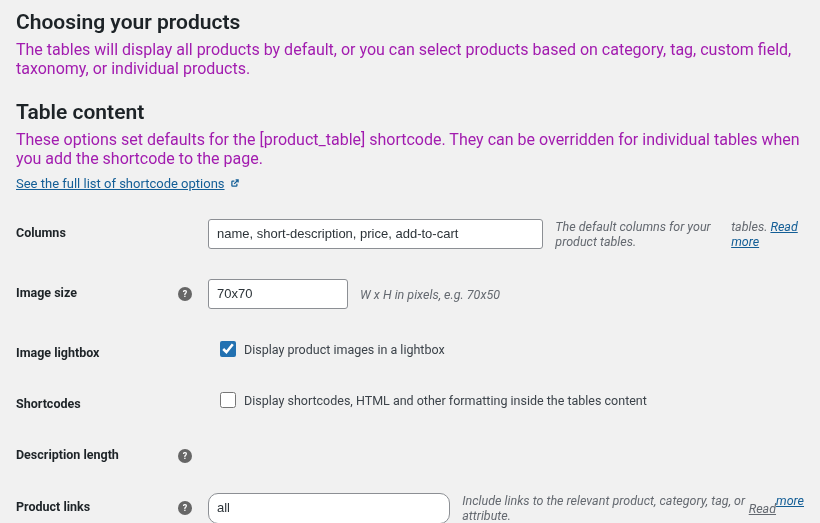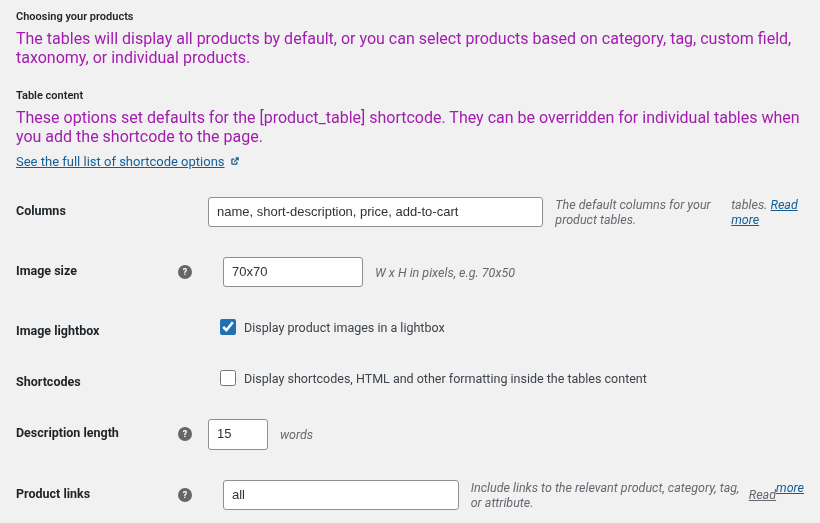--- a/index.html
+++ b/index.html
@@ -5,21 +5,21 @@
     * { box-sizing: border-box; margin: 0; padding: 0; }
     body {
       font-family: -apple-system, BlinkMacSystemFont, "Segoe UI", Roboto, sans-serif;
       background: #f1f1f1;
       font-size: 13px;
       color: #3c434a;
       width: 820px;
       padding: 10px 16px 16px;
     }
     h2 {
-      font-size: 11px;
+      font-size: 21px;
       font-weight: 600;
       color: #1d2327;
       margin-bottom: 6px;
     }
     .section-desc {
       font-size: 16px;
       color: #a21caf;
       margin-bottom: 8px;
     }
     .link {
@@ -84,21 +84,21 @@
     input[type="text"] {
       border: 1px solid #8c8f94;
       border-radius: 3px;
       background: #fff;
       padding: 5px 8px;
       font-size: 13px;
       color: #2c3338;
       line-height: 1.4;
     }
     .input-wide { width: 450px; }
-    .input-med { width: 140px; margin-left: 15px; }
+    .input-med { width: 140px; }
     .input-small { width: 60px; }
     .hint-inline {
       font-style: italic;
       font-size: 12.5px;
       color: #646970;
       margin-left: 12px;
     }
     .hint-below {
       font-style: italic;
       font-size: 12.5px;
@@ -186,34 +186,28 @@
     <div class="checkbox-row">
       <input type="checkbox" style="">
       <span class="cb-label">Display shortcodes, HTML and other formatting inside the tables content</span>
     </div>
   </div>
 </div>
 
 <div class="form-row">
   <div class="field-label">Description length</div>
   <div class="help-col"><span class="help-icon">?</span></div>
-  <div class="field-body">
-    <div class="field-inline">
-      <input type="text" class="input-small" value="15" style="">
-      <span class="hint-inline">words</span>
-    </div>
-  </div>
 </div>
 
 <div class="form-row">
   <div class="field-label">Product links</div>
   <div class="help-col"><span class="help-icon">?</span></div>
   <div class="field-body">
     <div class="field-inline">
-      <input type="text" class="input-med" style="width: 280px;" value="all">
+      <input type="text" class="input-med" style="width: 280px; border-radius: 10px;" value="all">
       <span class="hint-inline">Include links to the relevant product, category, tag, or attribute. </span>
       <a class="link hint-inline" style="margin-left:0">Read</a>
     </div>
     <div class="hint-below">
       <a class="link">more</a>
     </div>
   </div>
 </div>
 
 </body></html>

